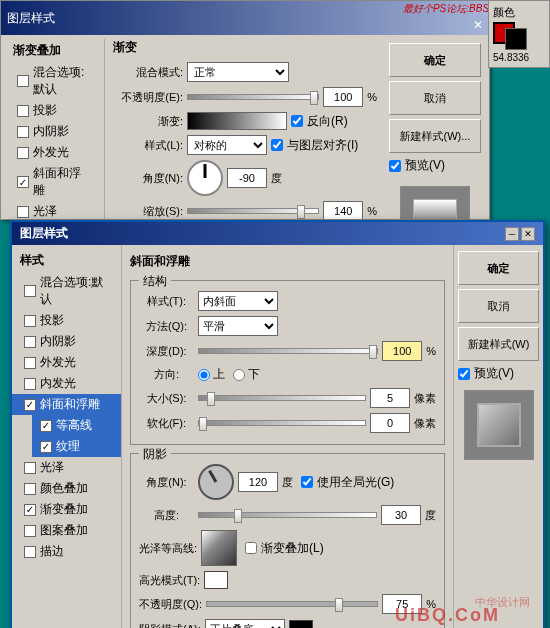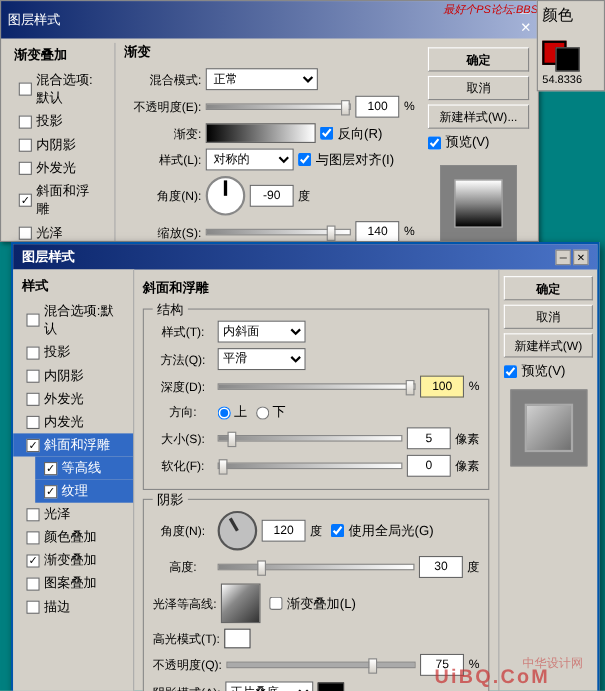--- a/index.html
+++ b/index.html
@@ -239,21 +239,21 @@
     
     .right-buttons {
       width: 90px;
       padding: 6px 4px;
       display: flex;
       flex-direction: column;
       gap: 4px;
       border-left: 1px solid #aaa;
     }
     .btn {
-      height: 22px;
+      height: 34px;
       background: #d4d0c8;
       border: 1px solid #888;
       border-top-color: #fff;
       border-left-color: #fff;
       cursor: pointer;
       font-size: 11px;
       display: flex; align-items: center; justify-content: center;
       color: #000;
       padding: 0 4px;
     }
@@ -479,21 +479,21 @@
       <div style="margin-top:4px;">
         <div class="preview-box">
           <div style="width:44px;height:44px;background:linear-gradient(to bottom, #fff 0%, #888 50%, #000 100%);border:1px solid #aaa;"></div>
         </div>
       </div>
     </div>
   </div>
 </div>
 
 <div style="position:absolute; top:0; right:0; width:62px; background:#d4d0c8; border:1px solid #888; z-index:50; padding:4px;">
-  <div style="font-size:14px; margin-bottom:14px;">颜色</div>
+  <div style="font-size:11px; margin-bottom:2px;">颜色</div>
   <div style="display:flex; gap:2px; margin-bottom:4px;">
     <div style="width:22px;height:22px;background:#cc0000;border:2px solid #000;"></div>
     <div style="width:22px;height:22px;background:#000000;border:1px solid #666; position:relative; top:6px; left:-12px;"></div>
   </div>
   <div style="font-size:10px; margin-top:8px;">54.8336</div>
 </div>
 
 <div class="dialog-main">
   <div class="title-bar">
     <span class="title-text">图层样式</span>

